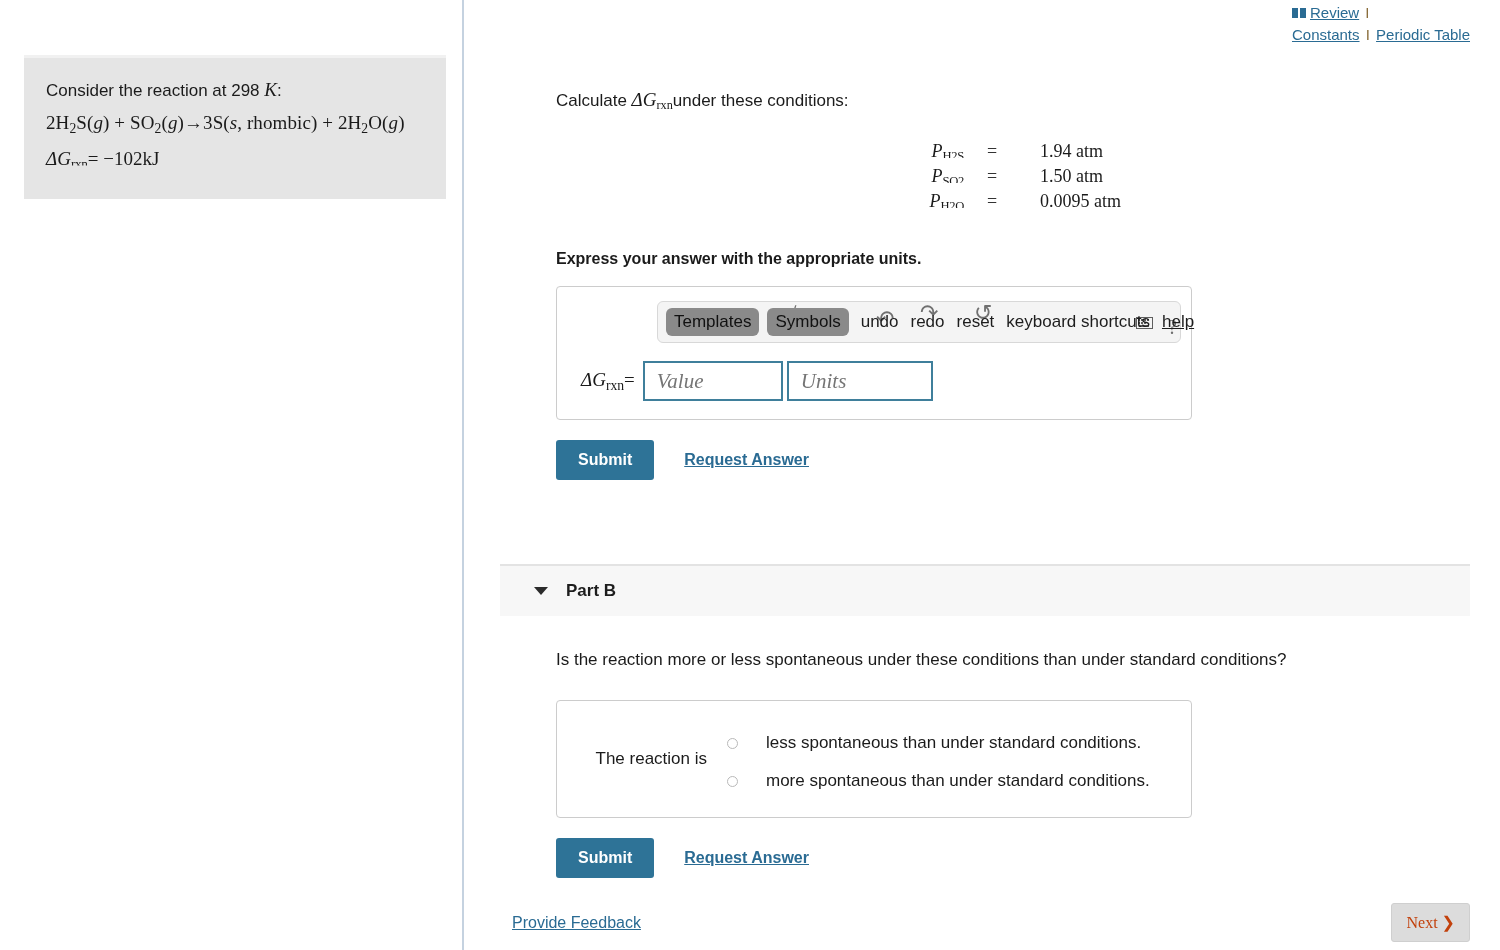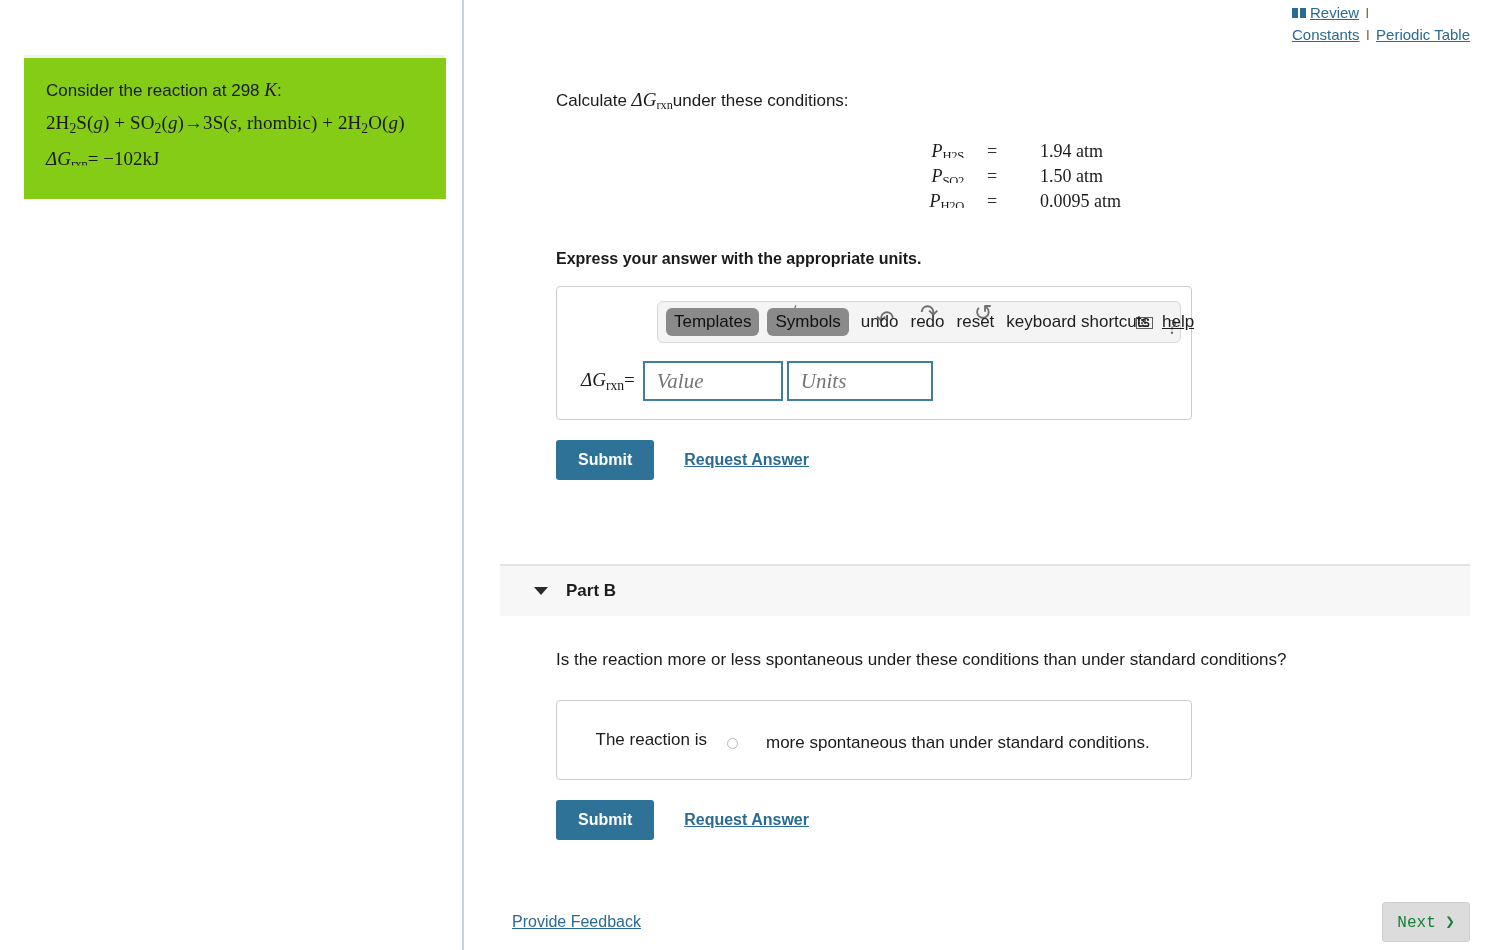--- a/index.html
+++ b/index.html
@@ -14,21 +14,21 @@
 
   
   .v-divider {
     position: absolute; left: 462px; top: 0; width: 2px; height: 950px;
     background: #c5d2e0;
   }
 
   
   .left-panel {
     position: absolute; left: 24px; top: 55px; width: 422px;
-    background: #84cc16;
+    background: #e5e5e5;
     border-top: 3px solid #f1f1f1;
     padding: 18px 20px 26px 22px;
   }
   .prob-line {
     font-family: "Liberation Sans", sans-serif;
     font-size: 17px; color: #1b1b1b; line-height: 1.5;
     white-space: nowrap;
   }
   .mathtext { font-family: "Liberation Serif", serif; font-size: 19px; color:#1a1a1a; }
   .mi { font-style: italic; }
@@ -167,22 +167,22 @@
   
   .footer {
     position:absolute; left:42px; right:30px; bottom: 8px;
     display:flex; align-items:center; justify-content: space-between;
   }
   .feedback-link {
     font-size: 16px; color:#2a6b93; text-decoration: underline; cursor:pointer;
   }
   .next-btn {
     background:#dcdcdc; border: 1px solid #cfcfcf; border-radius:3px;
-    font-size: 16px; color:#15803d; padding: 9px 14px; cursor:pointer;
-    font-family:Liberation Mono, monospace;
+    font-size: 16px; color:#c2410c; padding: 9px 14px; cursor:pointer;
+    font-family:Liberation Serif, serif;
   }
 </style>
 </head>
 <body>
 
 <div class="page">
 
   <div class="v-divider"></div>
 
   <div class="left-panel">
@@ -312,20 +312,24 @@
       </div>
 
       <div class="part-body">
         <div class="q-text">Is the reaction more or less spontaneous under these conditions than under standard conditions?</div>
 
         <div class="radio-box">
           <div class="radio-lead">The reaction is</div>
           <div class="radio-list">
             <div class="radio-item">
               <span class="radio-dot"></span>
+              <span class="radio-label">less spontaneous than under standard conditions.</span>
+            </div>
+            <div class="radio-item">
+              <span class="radio-dot"></span>
               <span class="radio-label">more spontaneous than under standard conditions.</span>
             </div>
           </div>
         </div>
 
         <div class="actions">
           <button class="btn-submit">Submit</button>
           <span class="link-request">Request Answer</span>
         </div>
       </div>

